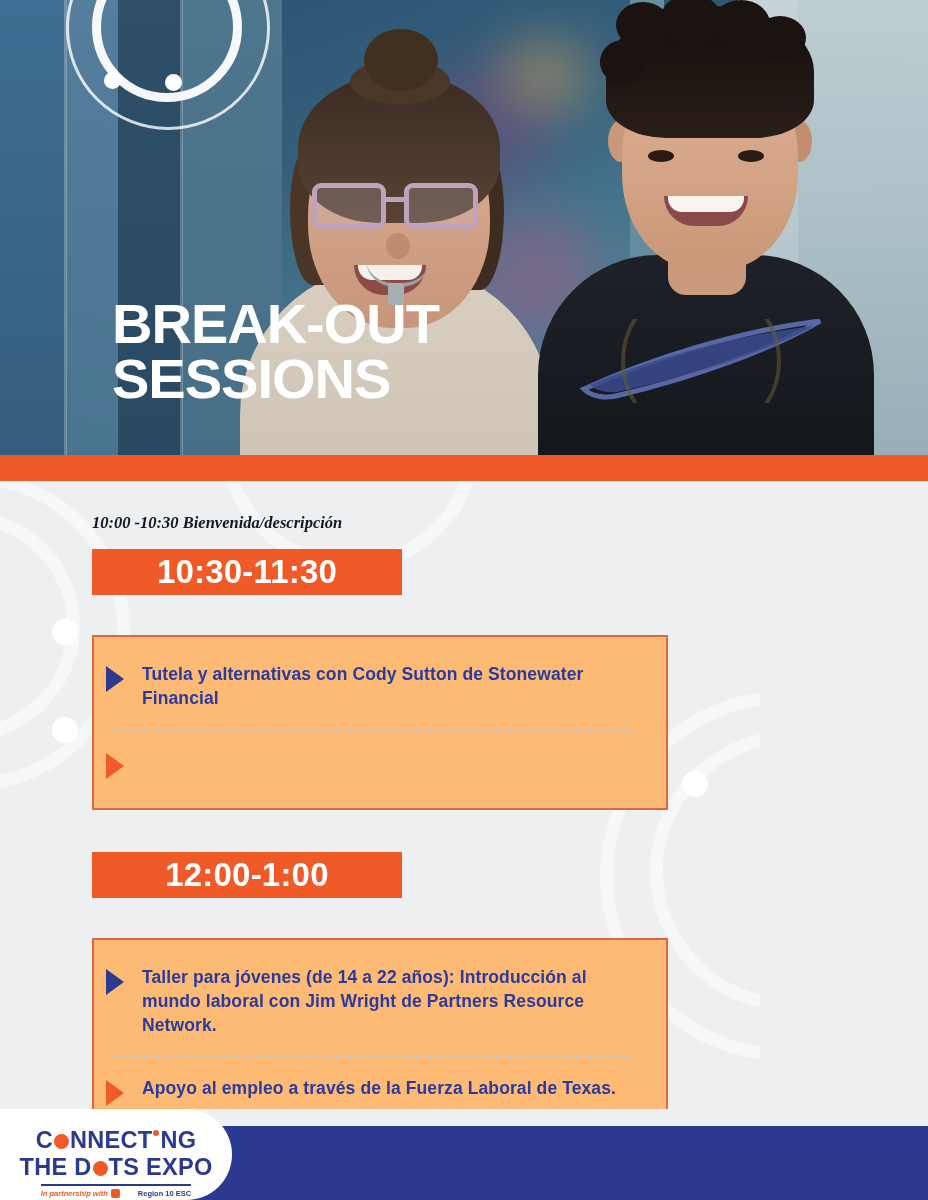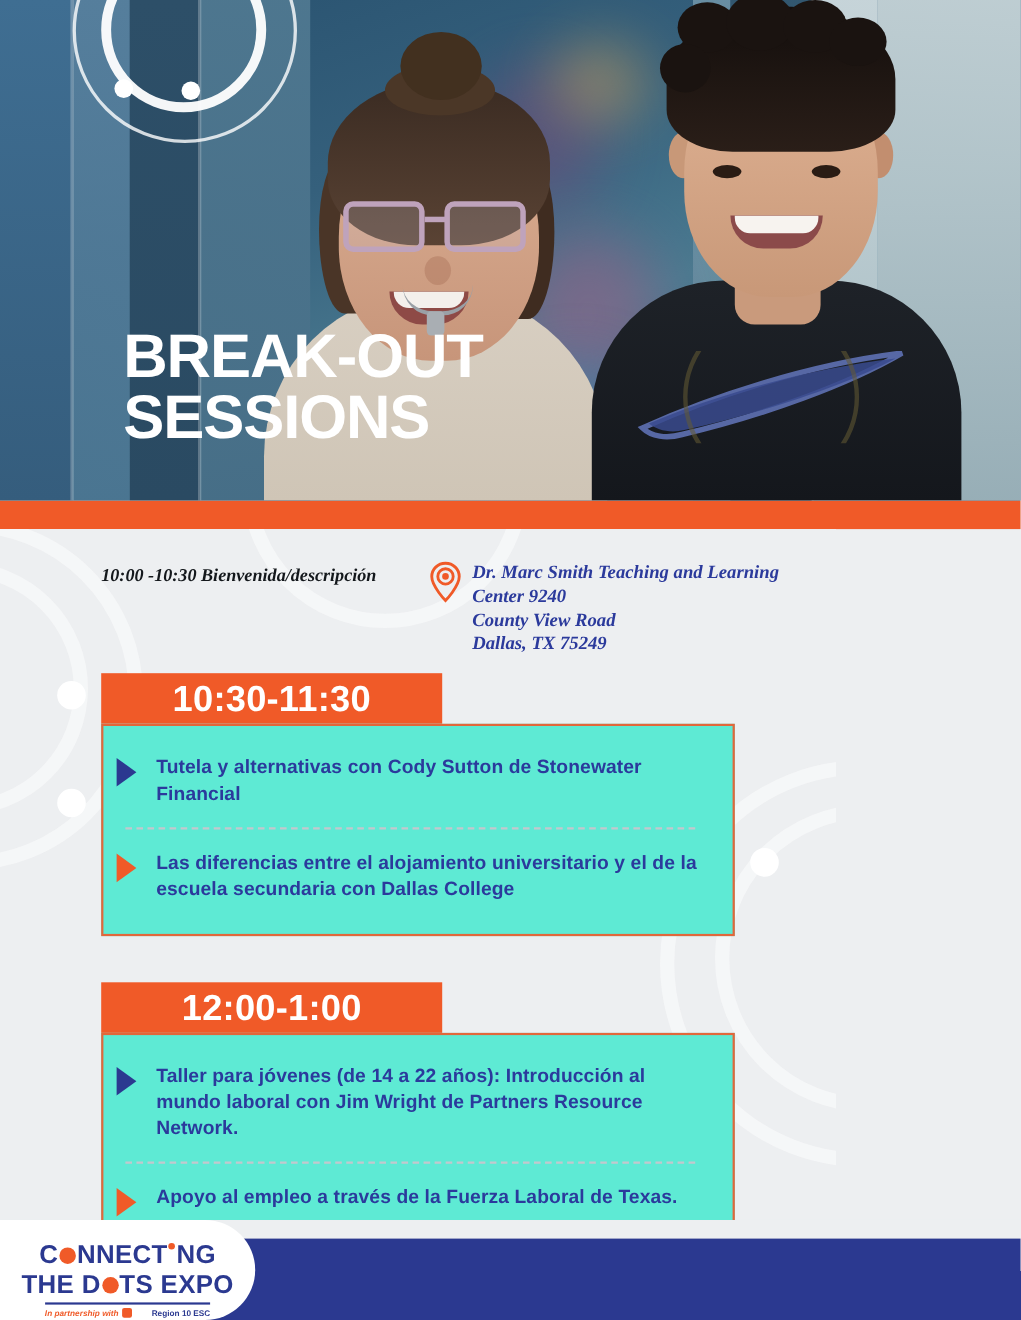--- a/index.html
+++ b/index.html
@@ -98,21 +98,21 @@
   .addr-wrap { display:flex; gap:9px; margin-left:24px; }
   .pin { flex:0 0 auto; margin-top:1px; }
   .addr { font-family:"Liberation Serif", serif; font-style:italic; font-weight:700;
           font-size:17px; line-height:1.28; color:#2B3A9C; }
 
   .session { position:relative; z-index:5; margin:0 92px 0 92px; }
   .session.s2 { margin-top:42px; }
   .chip { width:310px; height:46px; background:#F05A28; color:#fff;
           font-size:33px; font-weight:700; letter-spacing:.2px;
           display:flex; align-items:center; justify-content:center; }
-  .card { border:2px solid #E2673B; background:#5eead4; padding:20px 26px 22px 10px; }
+  .card { border:2px solid #E2673B; background:#fdba74; padding:20px 26px 22px 10px;margin-top:40px; }
   .item { display:flex; align-items:flex-start; gap:16px; padding:6px 0; }
   .tri { flex:0 0 auto; width:22px; height:28px; margin-top:2px; }
   .itxt { font-size:17.5px; font-weight:700; line-height:1.35; color:#2B3A9C; letter-spacing:.1px; }
   .dash { height:0; border-top:2px dashed #c3c8cd; margin:13px 8px 13px 10px; }
 
   
   .footer { position:relative; width:928px; height:91px; background:#EDEFF1; }
   .footer-bar { position:absolute; left:0; bottom:0; width:928px; height:74px; background:#2B3990; }
   .logo-plate { position:absolute; left:0; top:0; width:232px; height:91px;
                 background:#fff; border-radius:0 46px 46px 0; display:flex;
@@ -219,49 +219,36 @@
     <div class="bg-arc soft" style="left:-190px;top:-10px;width:320px;height:320px;"></div>
     <div class="bg-node" style="left:52px;top:138px;width:26px;height:26px;"></div>
     <div class="bg-node" style="left:52px;top:236px;width:26px;height:26px;"></div>
     <div class="bg-arc soft" style="right:-170px;top:250px;width:280px;height:280px;"></div>
     <div class="bg-arc soft" style="right:-210px;top:210px;width:370px;height:370px;"></div>
     <div class="bg-node" style="right:52px;top:290px;width:26px;height:26px;"></div>
     <div class="bg-arc soft" style="right:280px;top:-170px;width:260px;height:260px;"></div>
 
     <div class="info-row">
       <div class="welcome">10:00 -10:30  Bienvenida/descripción</div>
-      <div class="addr-wrap">
-        <svg class="pin" width="30" height="38" viewBox="0 0 30 38">
-          <path d="M15 2 C8 2 2.5 7.4 2.5 14.2 C2.5 23 15 36 15 36 C15 36 27.5 23 27.5 14.2 C27.5 7.4 22 2 15 2 Z" fill="none" stroke="#F05A28" stroke-width="2.6"></path>
-          <circle cx="15" cy="14" r="7" fill="none" stroke="#F05A28" stroke-width="2.6"></circle>
-          <circle cx="15" cy="14" r="3" fill="#F05A28"></circle>
-        </svg>
-        <div class="addr">
-          <div>Dr. Marc Smith Teaching and Learning Center 9240</div>
-          <div>County View Road</div>
-          <div>Dallas, TX 75249</div>
-        </div>
-      </div>
     </div>
 
     <div class="session s1" style="margin-top:16px;">
       <div class="chip">10:30-11:30</div>
       <div class="card">
         <div class="item">
           <svg class="tri" viewBox="0 0 22 28">
             <path d="M2 1 L20 14 L2 27 Z" fill="#2B3990"></path>
           </svg>
           <div class="itxt">Tutela y alternativas con Cody Sutton de Stonewater Financial</div>
         </div>
         <div class="dash"></div>
         <div class="item">
           <svg class="tri" viewBox="0 0 22 28">
             <path d="M2 1 L20 14 L2 27 Z" fill="#F05A28"></path>
           </svg>
-          <div class="itxt">Las diferencias entre el alojamiento universitario y el de la escuela secundaria con Dallas College</div>
         </div>
       </div>
     </div>
 
     <div class="session s2">
       <div class="chip">12:00-1:00</div>
       <div class="card">
         <div class="item">
           <svg class="tri" viewBox="0 0 22 28">
             <path d="M2 1 L20 14 L2 27 Z" fill="#2B3990"></path>

